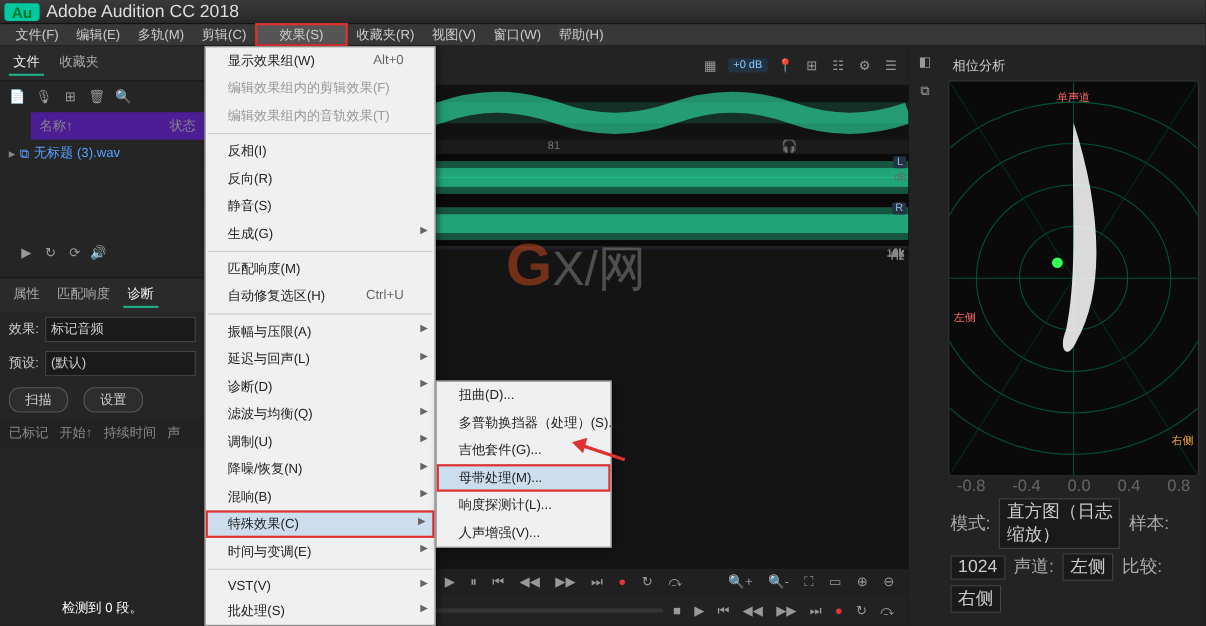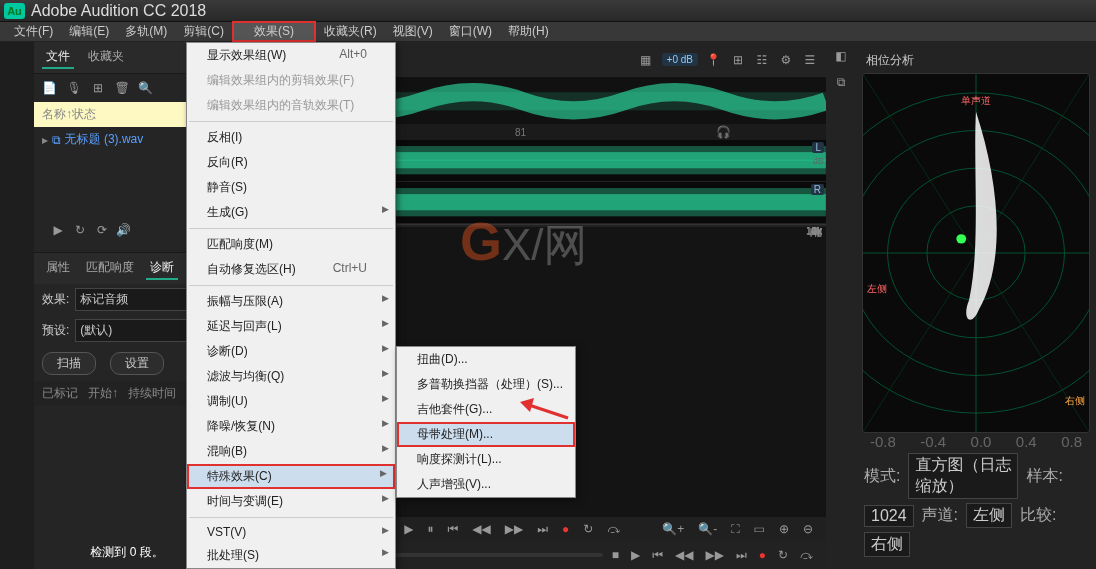--- a/index.html
+++ b/index.html
@@ -1,35 +1,35 @@
 <!DOCTYPE html>
 <html><head>
 <meta charset="utf-8">
 <style>
 * { margin: 0; padding: 0; box-sizing: border-box; font-family: "Microsoft YaHei", sans-serif; }
 body { width: 1096px; height: 569px; background: #1e1e1e; color: #ccc; font-size: 12px; overflow: hidden; position: relative; }
 
 .title-bar { height: 22px; background: linear-gradient(#3a3a3a,#282828); display: flex; align-items: center; padding: 0 4px; border-bottom: 1px solid #111; }
-.app-icon { width: 21px; height: 16px; background: #00c8a0; border-radius: 3px; margin-right: 6px; display:flex;align-items:center;justify-content:center;color:#072;font-size:11px;font-weight:bold; }
+.app-icon { width: 32px; height: 16px; background: #00c8a0; border-radius: 3px; margin-right: 6px; display:flex;align-items:center;justify-content:center;color:#072;font-size:14px;font-weight:bold; }
 .title-text { color: #ddd; font-size: 16px; }
 
 .menu-bar { height: 20px; background: #383838; display: flex; align-items: center; padding: 0 6px; gap: 0; border-bottom: 1px solid #222; }
 .menu-item { padding: 2px 8px; color: #ccc; cursor: pointer; }
 .menu-item.active { background: #555; }
 .menu-item.highlighted { border: 2px solid #e03030; padding: 0 20px; }
 
-.main-area { display: flex; height: calc(100% - 42px); padding-left: 34px; }
+.main-area { display: flex; height: calc(100% - 42px); }
 
 .left-col { width: 186px; background: #252525; display:flex; flex-direction:column; }
 .tab-row { display:flex; gap:10px; padding:4px 8px; background:#2a2a2a; border-bottom:1px solid #191919; }
 .tab { color:#aaa; padding:2px 4px; }
 .tab.act { color:#eee; border-bottom:2px solid #2a8; }
 .toolbar-icons { display:flex; gap:8px; padding:6px 8px; }
 .ico { width:16px; height:16px; display:flex;align-items:center;justify-content:center;color:#999;font-size:12px; }
-.file-head { display:flex; padding:4px 8px; color:#888; background:#fef9c3; }
+.file-head { display:flex; justify-content:space-between; padding:4px 8px; color:#888; background:#4c1d95;margin-left:28px; }
 .file-row { display:flex; align-items:center; gap:4px; padding:4px 8px; color:#5aa0ff; }
 .file-row .tw { color:#888; }
 .lower-tabs { display:flex; gap:8px; padding:4px 8px; background:#2a2a2a; border-top:1px solid #191919; }
 .effect-row { padding:4px 8px; display:flex; gap:6px; align-items:center;}
 .combo { background:#1a1a1a; border:1px solid #444; padding:2px 4px; color:#ccc; flex:1; }
 .btn-pair { display:flex; gap:14px; padding:6px 8px; }
 .pill { border:1px solid #555; border-radius:10px; padding:2px 14px; background:#2d2d2d; }
 .mark-head { display:flex; gap:10px; padding:4px 8px; color:#888; background:#222; }
 .detect { padding:8px; color:#ffffff;text-align:center; }
 
@@ -63,21 +63,21 @@
 .dd-item { padding:4px 28px 4px 20px; display:flex; justify-content:space-between; gap:24px; white-space:nowrap; }
 .dd-item:hover, .dd-item.hov { background:#cde; }
 .dd-item.hl { border:2px solid #e03030; padding:2px 26px 2px 18px; }
 .dd-sep { height:1px; background:#ccc; margin:3px 2px; }
 .dd-item .sub { color:#666; }
 .dd-item.has-sub::after { content:"▶"; font-size:9px; color:#666; position:absolute; right:6px; }
 .dd-item { position:relative; }
 .dd-item.dis { color:#999; }
 
 .menu1 { top:42px; left:186px; width:210px; }
-.menu2 { top:346px; left:396px; width:180px; }
+.menu2 { top:346px; left:396px; width:160px; }
 
 .wave-svg { position:absolute; inset:0; }
 .spec-flames { position:absolute; bottom:0; left:0; right:0; height:80%; background:
   repeating-linear-gradient(90deg, rgba(255,200,60,.7) 0 2px, rgba(200,60,0,.5) 2px 4px, rgba(80,0,60,.3) 4px 7px),
   linear-gradient(to top, #ffcc33 0%, #ff6600 20%, #aa1144 45%, #44005a 70%, transparent 100%);
   opacity:.85;}
 
 .arrow { position:absolute; z-index:200; color:#e03030; font-size:22px; }
 .watermark { position:absolute; top:210px; left:460px; font-size:44px; color:rgba(255,255,255,.25); z-index:50; font-weight:300; display:flex; align-items:baseline; }
 .watermark .g { color:rgba(255,90,30,.4); font-size:54px; font-weight:bold; }
@@ -286,21 +286,21 @@
         <circle cx="115" cy="190" r="130" fill="none" stroke="#053"></circle>
         <circle cx="115" cy="190" r="90" fill="none" stroke="#053"></circle>
         <circle cx="115" cy="190" r="50" fill="none" stroke="#053"></circle>
         <line x1="115" y1="0" x2="115" y2="380" stroke="#053"></line>
         <line x1="0" y1="190" x2="230" y2="190" stroke="#053"></line>
         <line x1="0" y1="0" x2="230" y2="380" stroke="#042" opacity=".6"></line>
         <line x1="230" y1="0" x2="0" y2="380" stroke="#042" opacity=".6"></line>
         <path d="M115 40 C 140 120, 145 200, 118 250 C 110 270, 100 260, 108 240 C 120 180, 112 100, 115 40 Z" fill="#fff" opacity=".85"></path>
         <circle cx="100" cy="175" r="5" fill="#3f5"></circle>
       </svg>
-      <span class="phase-lbl" style="top:20px;left:50%;transform:translateX(-50%);color:#f66">单声道</span>
+      <span class="phase-lbl" style="top:8px;left:50%;transform:translateX(-50%);color:#f66">单声道</span>
       <span class="phase-lbl" style="top:58%;left:4px;color:#f66">左侧</span>
       <span class="phase-lbl" style="bottom:24px;right:4px;color:#fa4">右侧</span>
     </div>
     <div class="r-scale">
       <span>-0.8</span>
       <span>-0.4</span>
       <span>0.0</span>
       <span>0.4</span>
       <span>0.8</span>
     </div>

